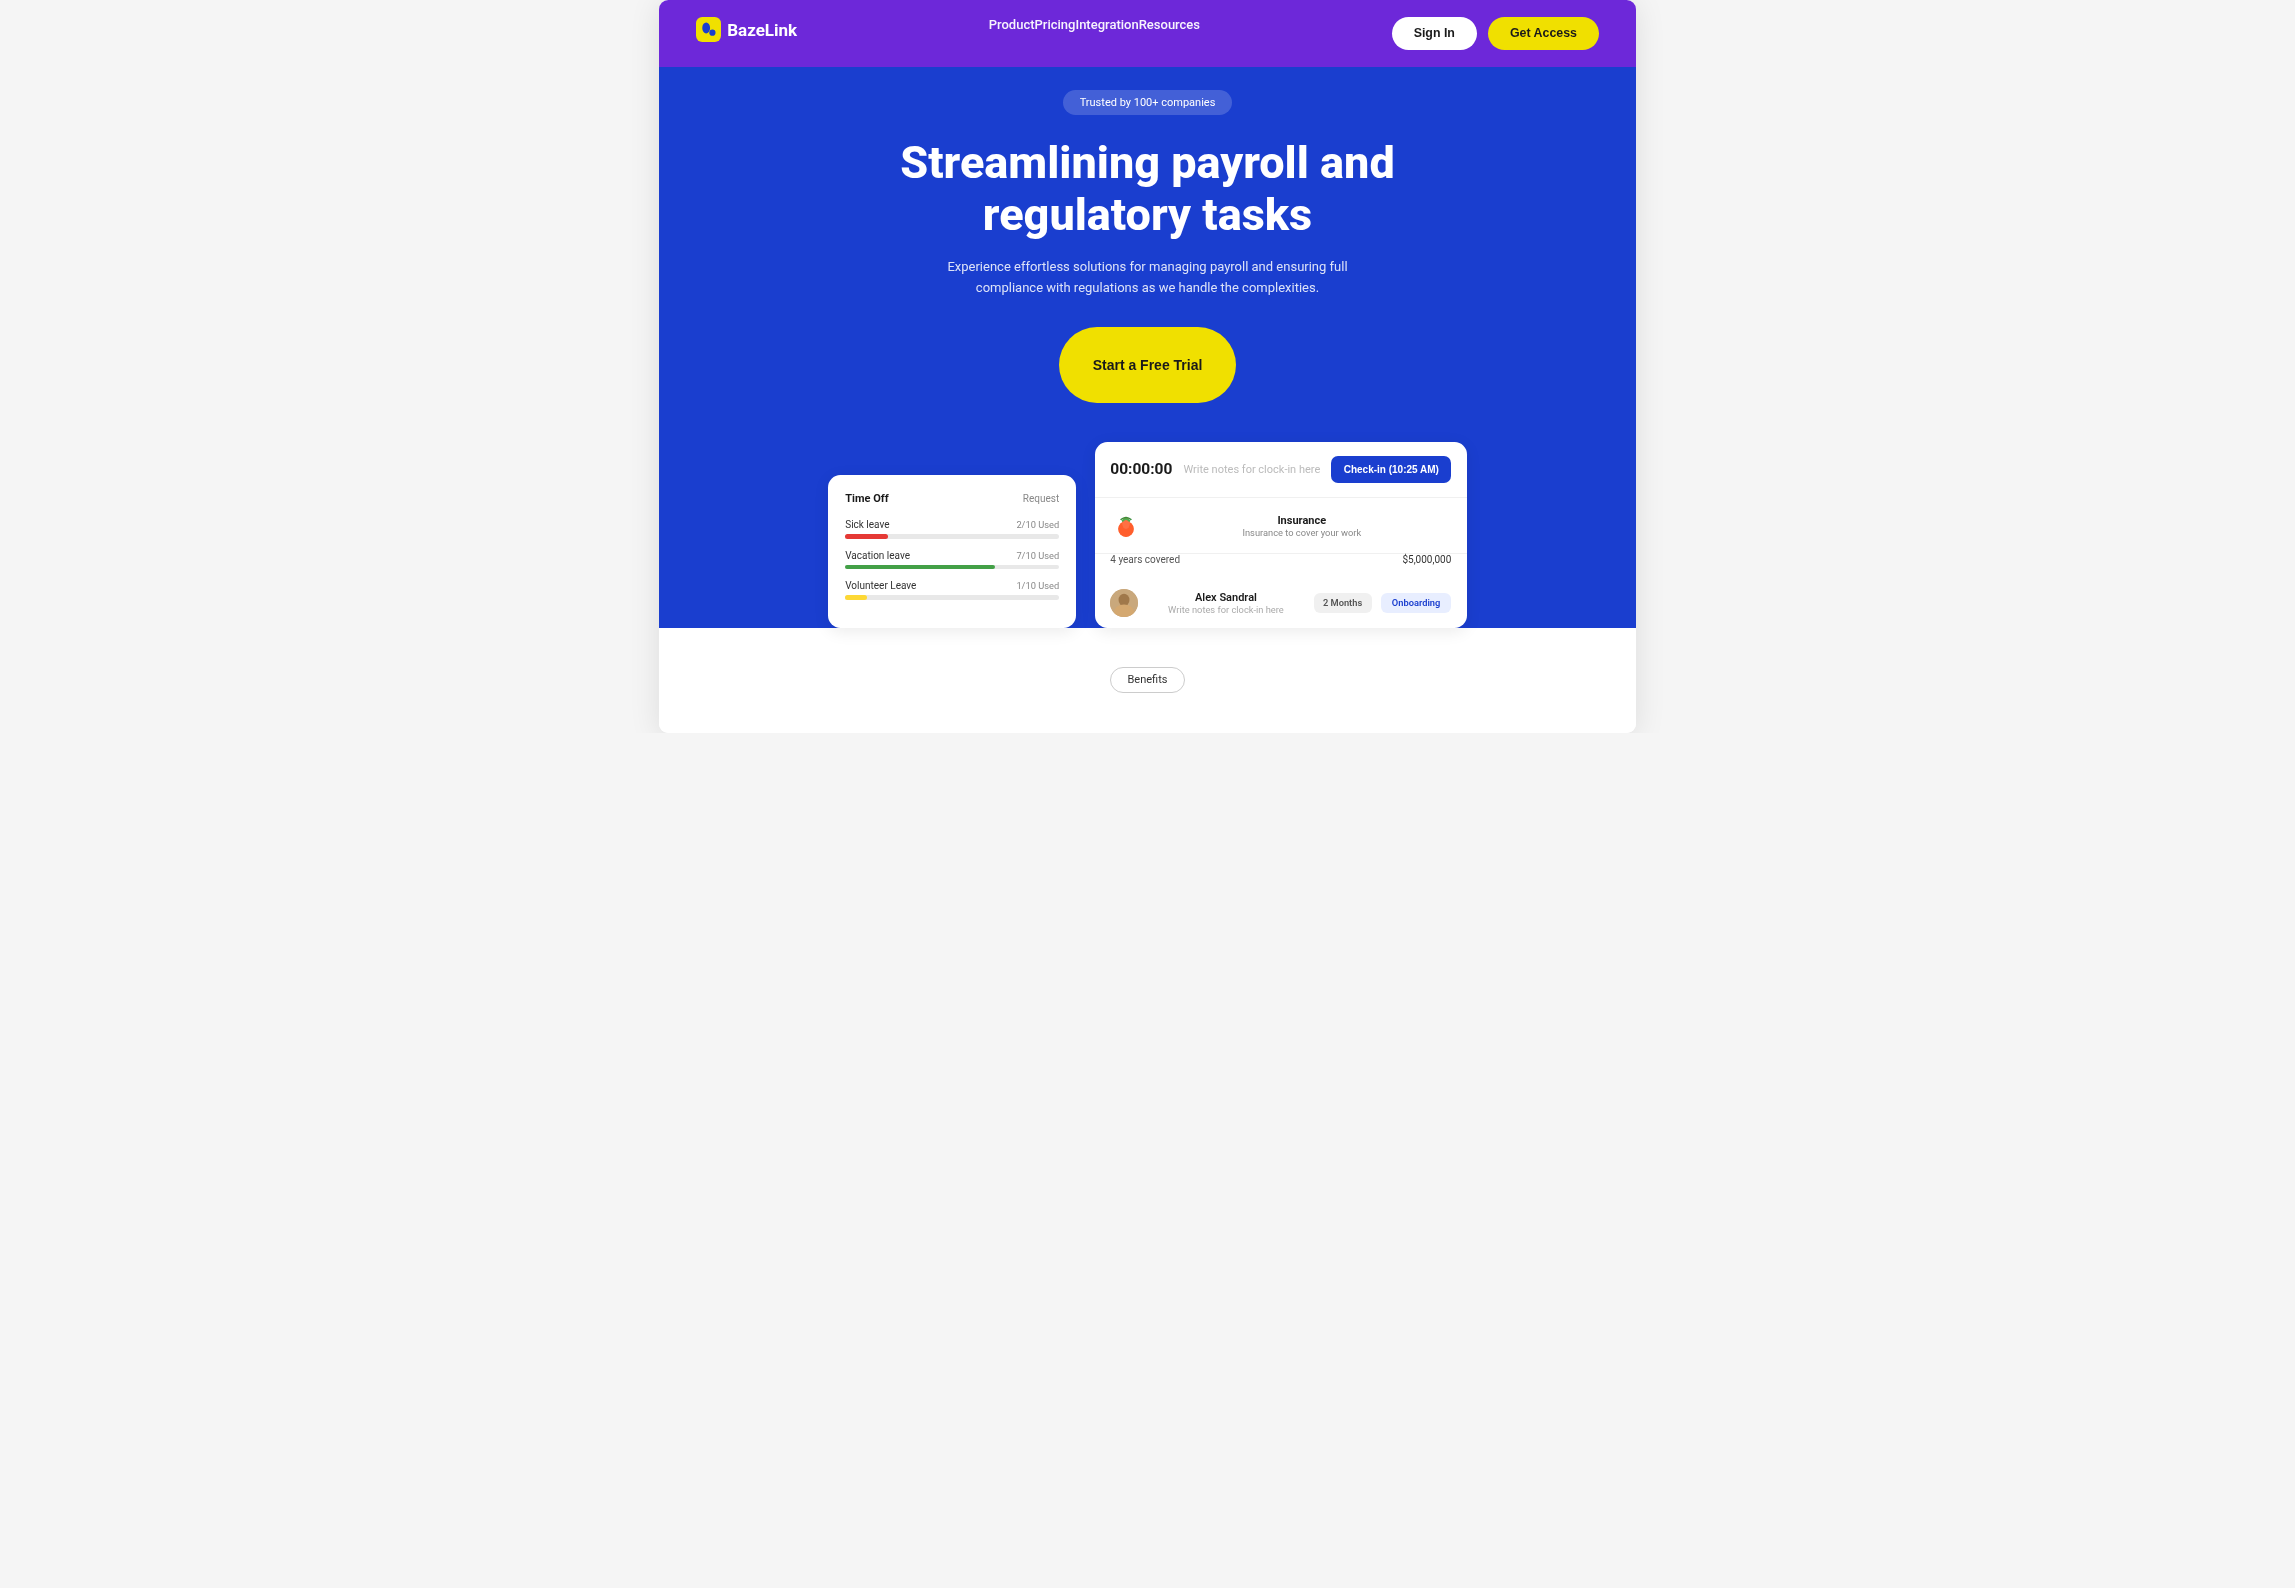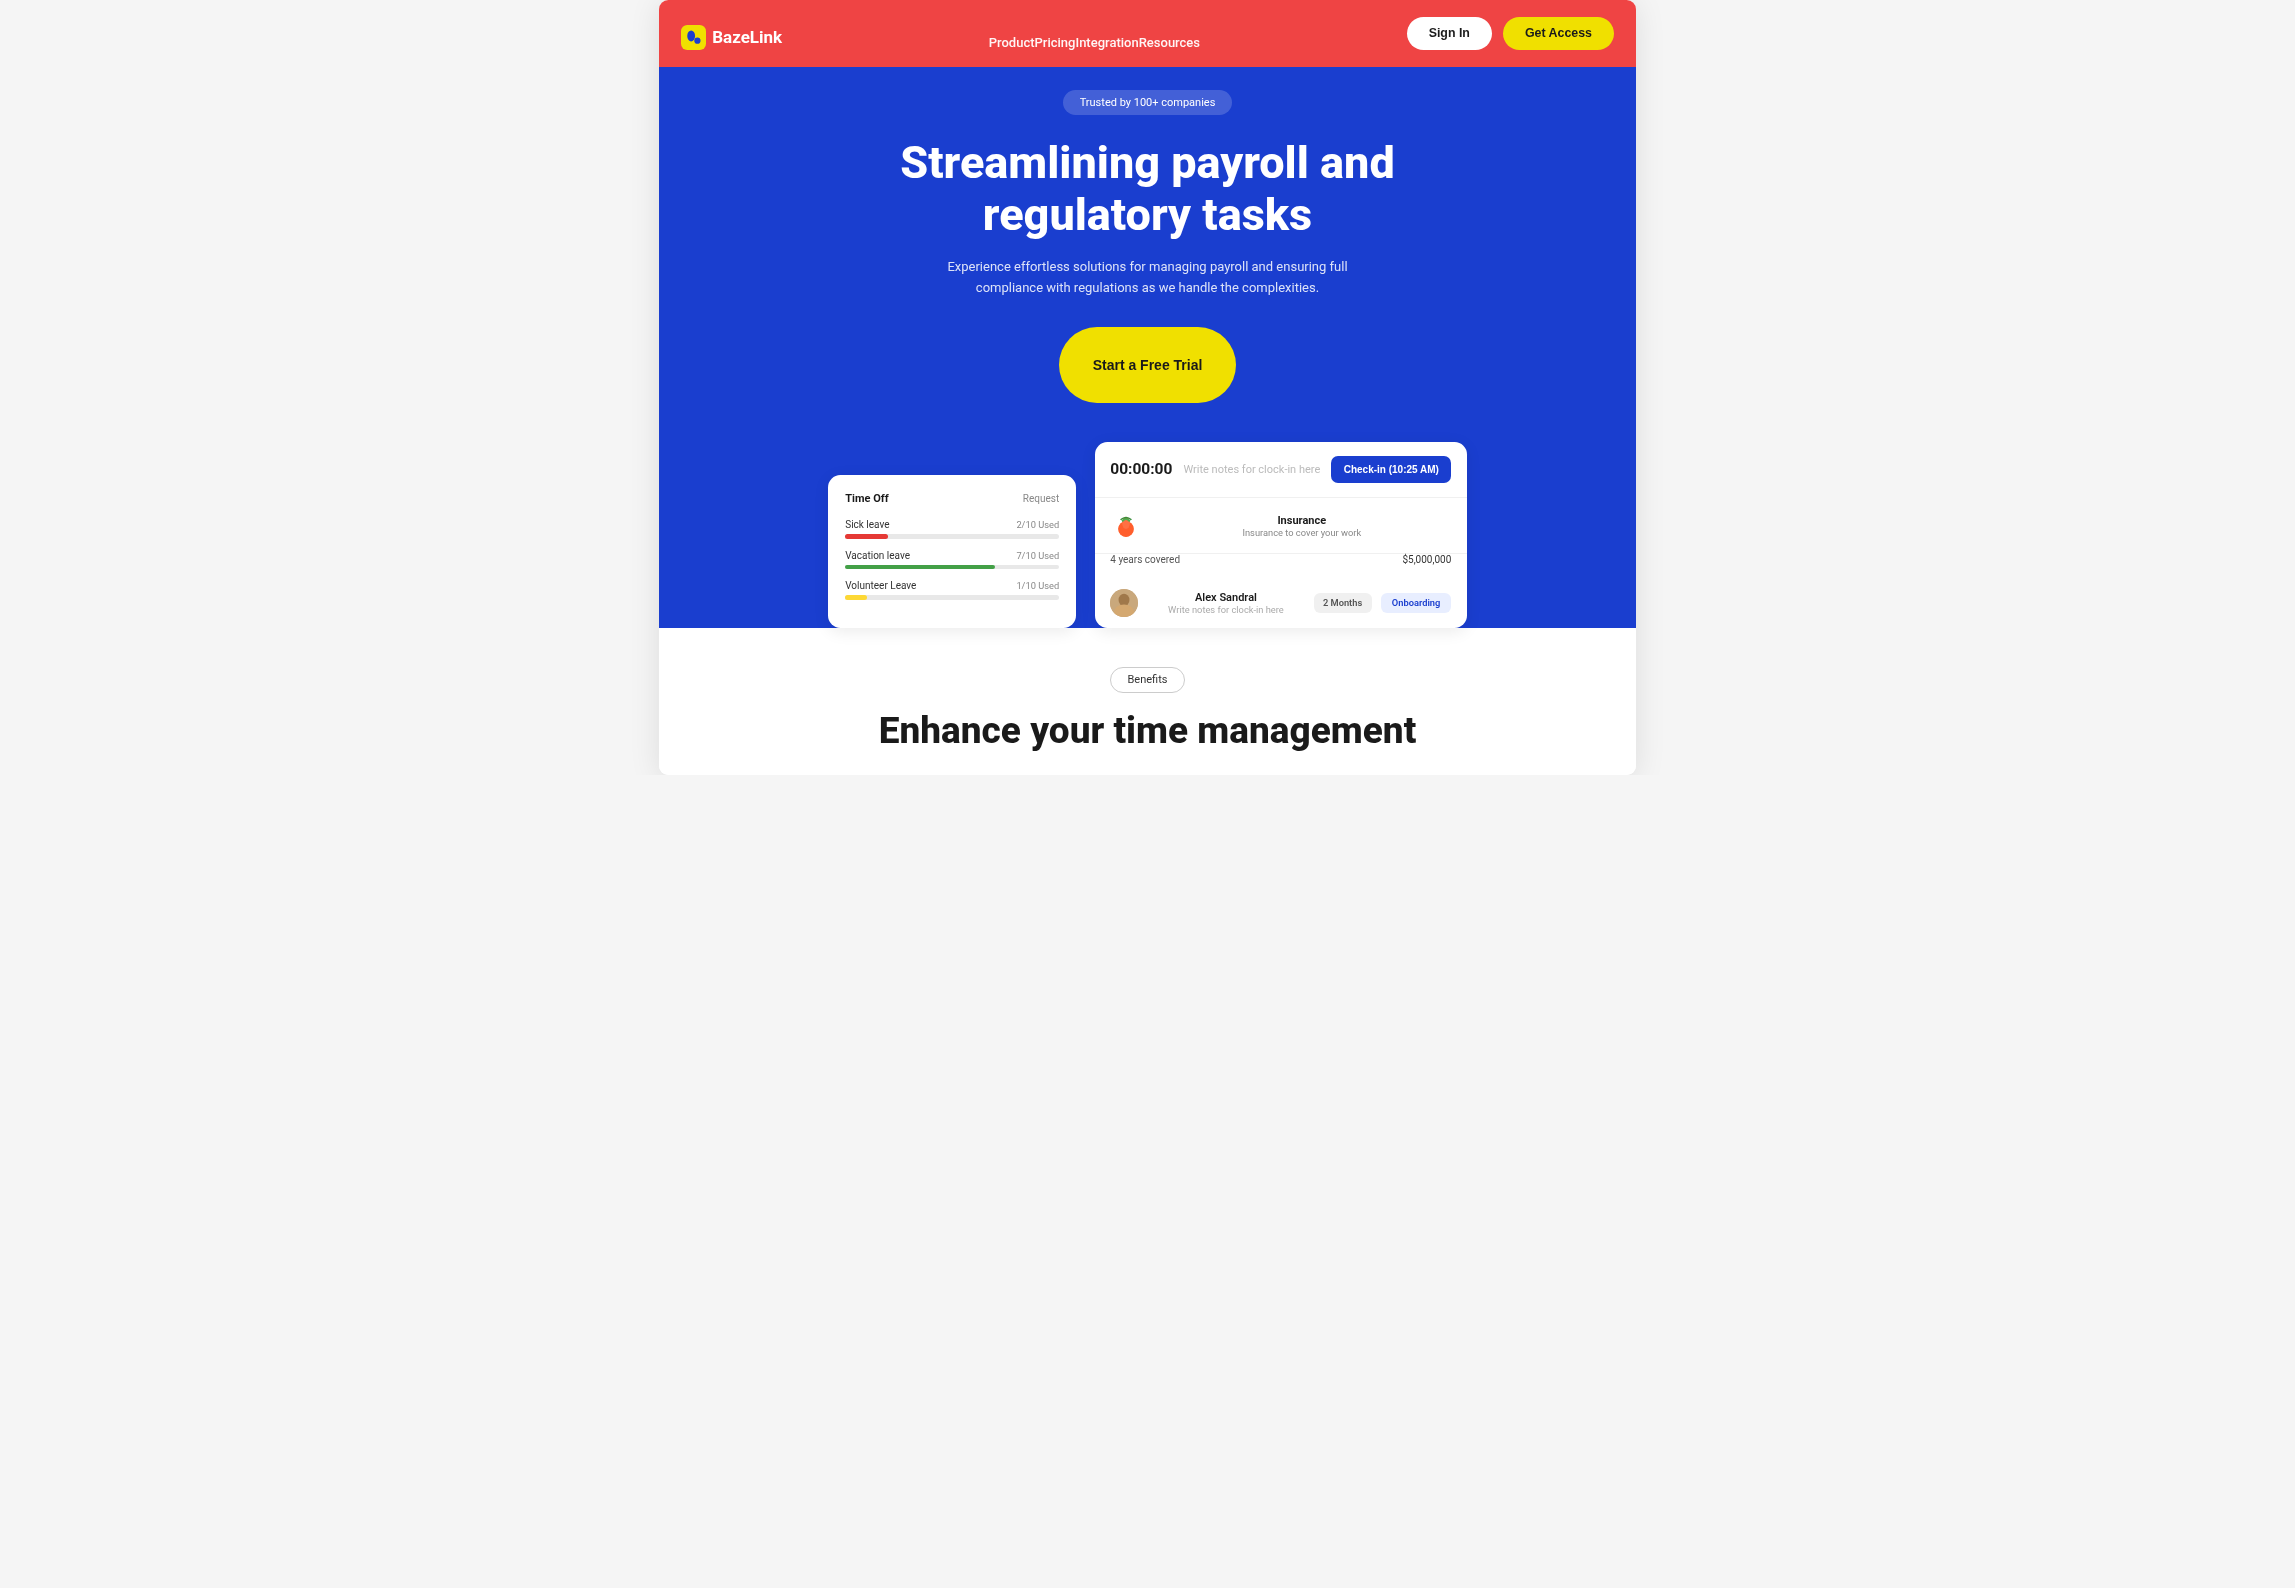--- a/index.html
+++ b/index.html
@@ -10,24 +10,24 @@
       margin: 0 auto;
       background: #fff;
       border-radius: 9.3px;
       overflow: hidden;
       box-shadow: 0 3.1px 31px rgba(0,0,0,0.1);
     }
 
     
     .navbar {
       display: flex;
-      align-items: flex-end;
+      align-items: flex-start;
       justify-content: space-between;
-      padding: 17px 22px;
-      background: #ef4444;
+      padding: 17px 37px;
+      background: #6d28d9;
     }
     .nav-logo {
       display: flex;
       align-items: center;
       gap: 6.2px;
       color: #fff;
       font-size: 17px;
       font-weight: 700;
     }
     .logo-icon {
@@ -460,17 +460,16 @@
           <span class="badge-onboarding">Onboarding</span>
         </div>
       </div>
 
 
     </div>
   </section>
 
   <section class="benefits-section">
     <div class="benefits-badge">Benefits</div>
-    <h2 class="benefits-title">Enhance your time management</h2>
   </section>
 
 </div>
 
 
 </body></html>

